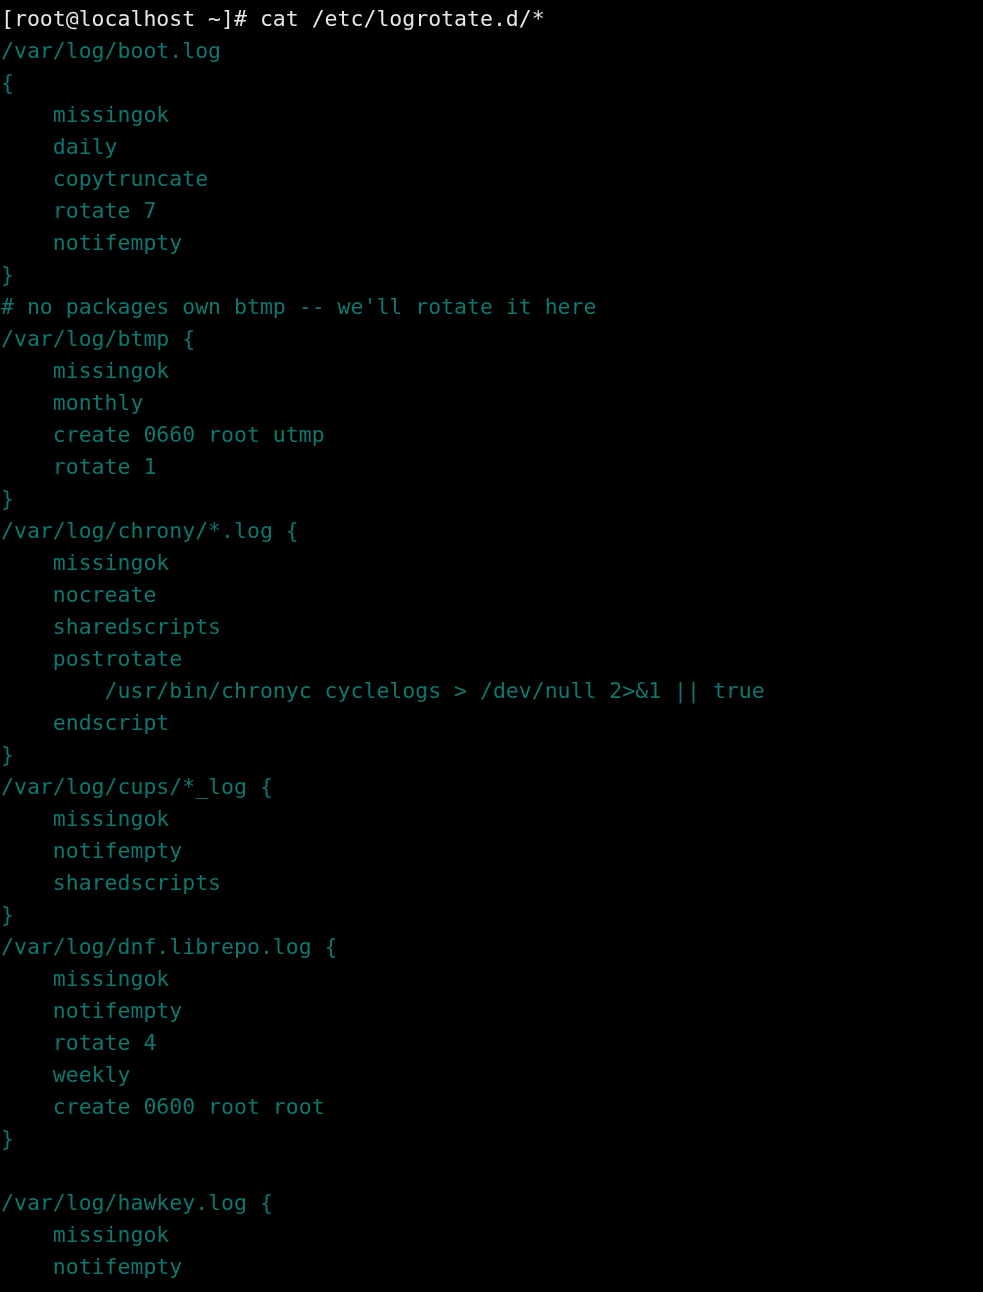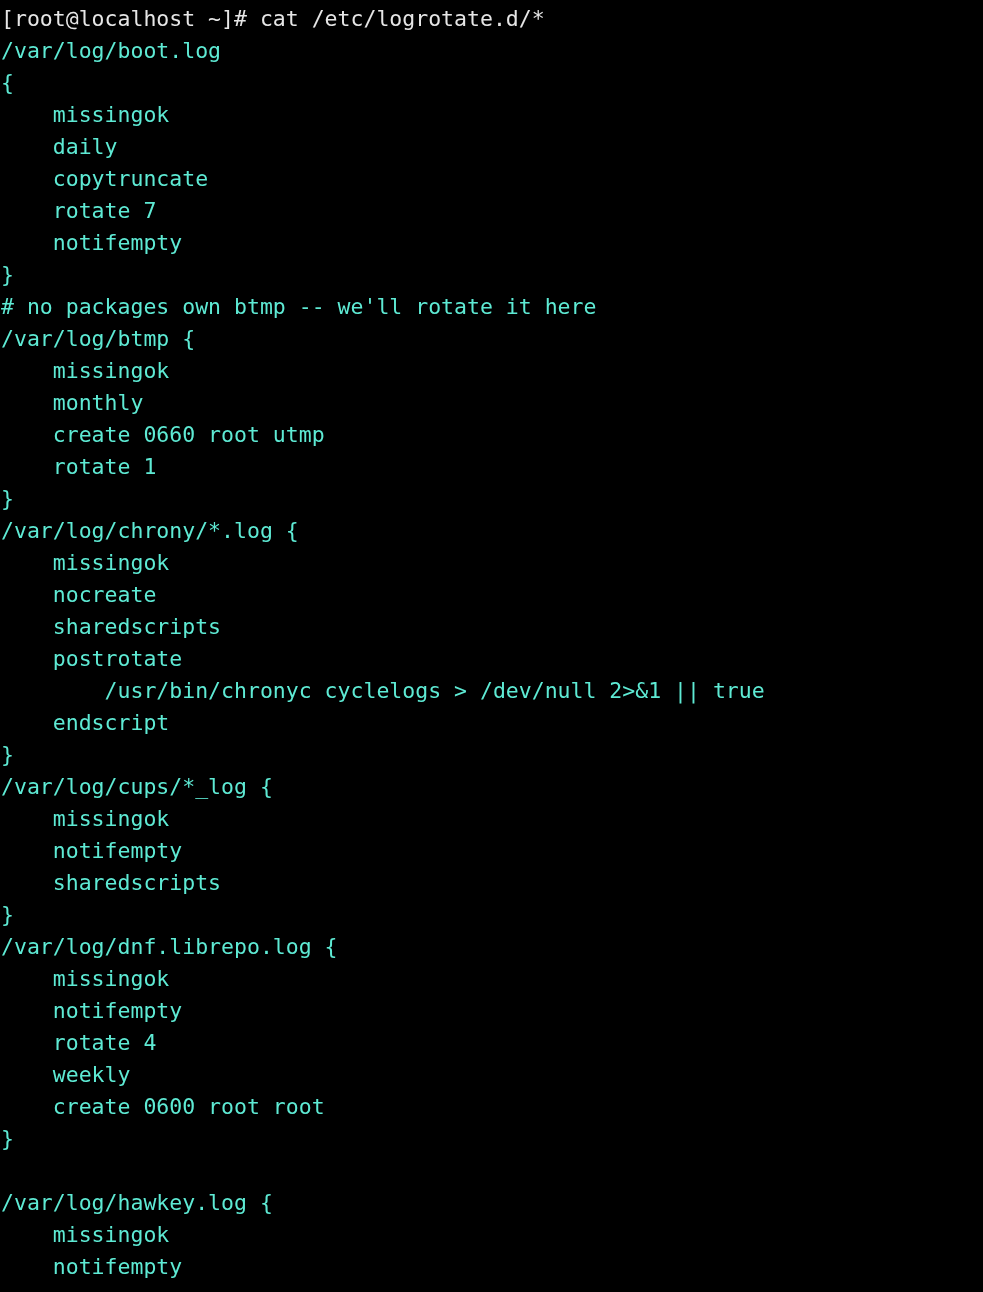--- a/index.html
+++ b/index.html
@@ -35,21 +35,21 @@
     padding: 0;
     font: inherit;
     color: inherit;
   }
   .line {
     display: block;
     height: 32px;
     line-height: 32px;
     white-space: pre;
     font: inherit;
-    color: #5eead4;
+    color: #0f766e;
     min-height: 32px;
   }
   .line.blank {
     color: transparent;
   }
   .cmdline { color: #e6e6e6; }
 </style>
 </head>
 <body>
 

